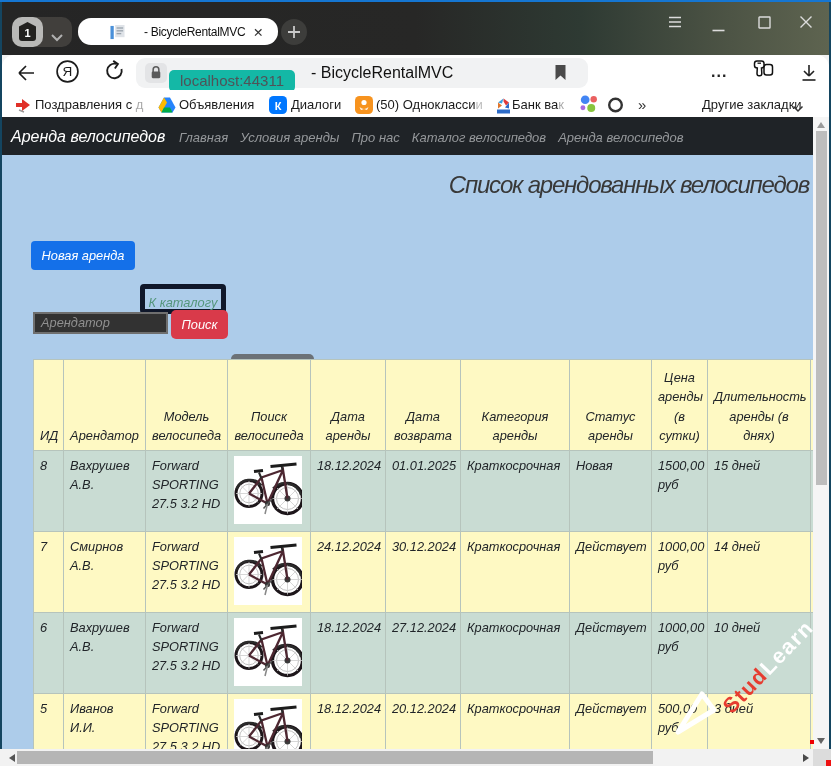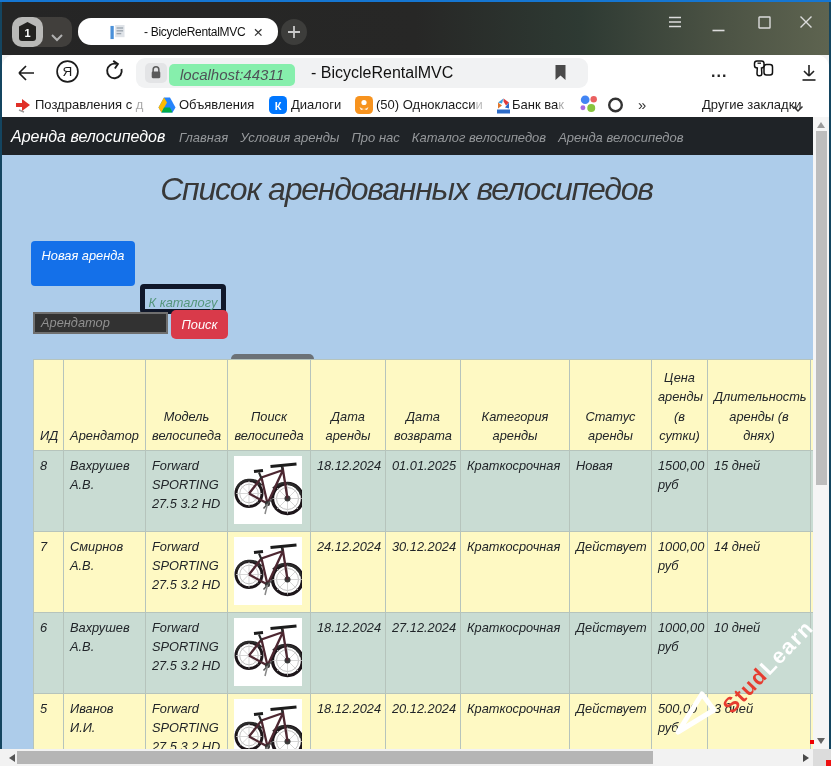--- a/index.html
+++ b/index.html
@@ -22,37 +22,37 @@
   
   #tab { position:absolute; left:76px; top:16px; width:200px; height:27px; background:#fff; border-radius:13px; }
   #tab .title { position:absolute; left:66px; top:7px; font-size:12px; letter-spacing:-0.3px; color:#111; white-space:nowrap; }
   #tab .close { position:absolute; left:175px; top:6.5px; font-size:12.5px; color:#333; }
   #plus { position:absolute; left:279px; top:17px; width:26px; height:26px; border-radius:50%; background:#3d3d3b; }
 
   
   #chrome { position:absolute; left:2px; top:55px; width:827px; height:62px; background:#fff; border-radius:12px 12px 0 0; }
   #addr { position:absolute; left:134px; top:3px; width:452px; height:30px; background:#f1f2f3; border-radius:9px; }
   #addr .lockchip { position:absolute; left:9px; top:5px; width:22px; height:20px; background:#e3e4e6; border-radius:5px; }
-  #addr .host { position:absolute; left:33px; top:6px; height:22px; background:#86efac; border-radius:5px; font-size:15px; color:#4f5358; line-height:22px; padding:0 11px;font-style:italic; }
+  #addr .host { position:absolute; left:33px; top:12px; height:22px; background:#14b8a6; border-radius:5px; font-size:15px; color:#4f5358; line-height:22px; padding:0 11px; }
   #addr .ptitle { position:absolute; left:175px; top:5.5px; font-size:16px; color:#111; white-space:nowrap; }
   #zoompill { position:absolute; left:592px; top:4px; width:95px; height:30px; border:1px solid #dcdde0; border-radius:15px; background:#fff; font-size:13.5px; color:#222; }
 
   
   #bookmarks { position:absolute; left:2px; top:90px; width:827px; height:27px; background:#fff; font-size:13px; color:#1b1b1b;padding-left:8px; }
   .bm { position:absolute; top:6px; height:18px; line-height:17px; white-space:nowrap; }
 
   
   #page { position:absolute; left:2px; top:117px; width:813px; height:632px; background:#adccea; overflow:hidden; font-style:italic; color:#212529; }
   #navbar { position:absolute; left:0; top:0; width:813px; height:38px; background:#1f2327; }
   #navbar .brand { position:absolute; left:9px; top:11px; color:#fff; font-size:16px; white-space:nowrap; }
   #navbar .links { position:absolute; left:177px; top:13px; color:#95989b; font-size:13px; white-space:nowrap; }
   #navbar .links span { margin-right:12px; }
-  #h1 { position:absolute; left:2px; top:54px; width:805px; text-align:center; font-size:32px; letter-spacing:-1.2px; color:#383838; }
+  #h1 { position:absolute; left:2px; top:54px; width:805px; text-align:right; font-size:24px; letter-spacing:-1.2px; color:#383838; }
   .btn { position:absolute; border-radius:4px; font-size:12.8px; font-style:italic; text-align:center; }
-  #btnNew { left:29px; top:124px; width:104px; height:45px; background:#1470e9; color:#fff; line-height:29px; }
+  #btnNew { left:29px; top:124px; width:104px; height:29px; background:#1470e9; color:#fff; line-height:29px; }
   #btnCat { left:138px; top:123px; width:86px; height:30px; background:transparent; border:5px solid #0f172a; color:#54967c; line-height:28px;margin-top:44px; }
   #inpSearch { position:absolute; left:31px; top:195px; width:135px; height:22px; background:#323232; border:2px solid #6f6f6f; color:#909090; font-size:12.8px; font-style:italic; line-height:18px; padding-left:6px; }
   #btnFind { left:169px; top:193px; width:57px; height:29px; background:#d93a4a; color:#fff; line-height:29px; border-radius:5px; }
   #btnReset { left:229px; top:193px; width:83px; height:29px; background:#6b7177; color:#fff; line-height:29px; border-radius:5px;margin-top:44px; }
 
   
   #tbl { position:absolute; left:31px; top:242px; border-collapse:collapse; table-layout:fixed; font-size:12.8px; line-height:19.2px; color:#212529; width:831px; }
   #tbl th, #tbl td { border:1px solid #b6c4bc; padding:5px 6px; background:#fef9c3; overflow:hidden; }
   #tbl th { vertical-align:bottom; text-align:center; font-weight:normal; height:91px; }
   #tbl td { vertical-align:top; text-align:left; height:81px; }

